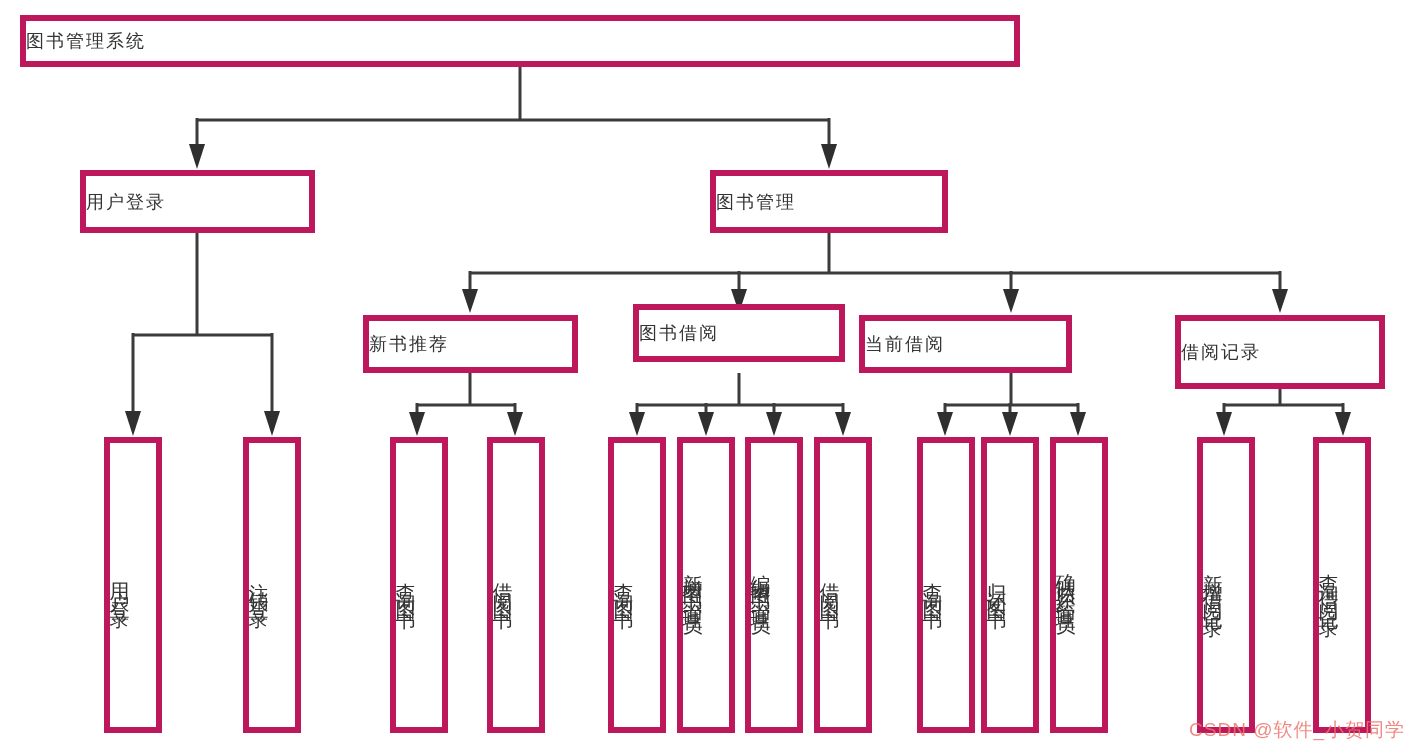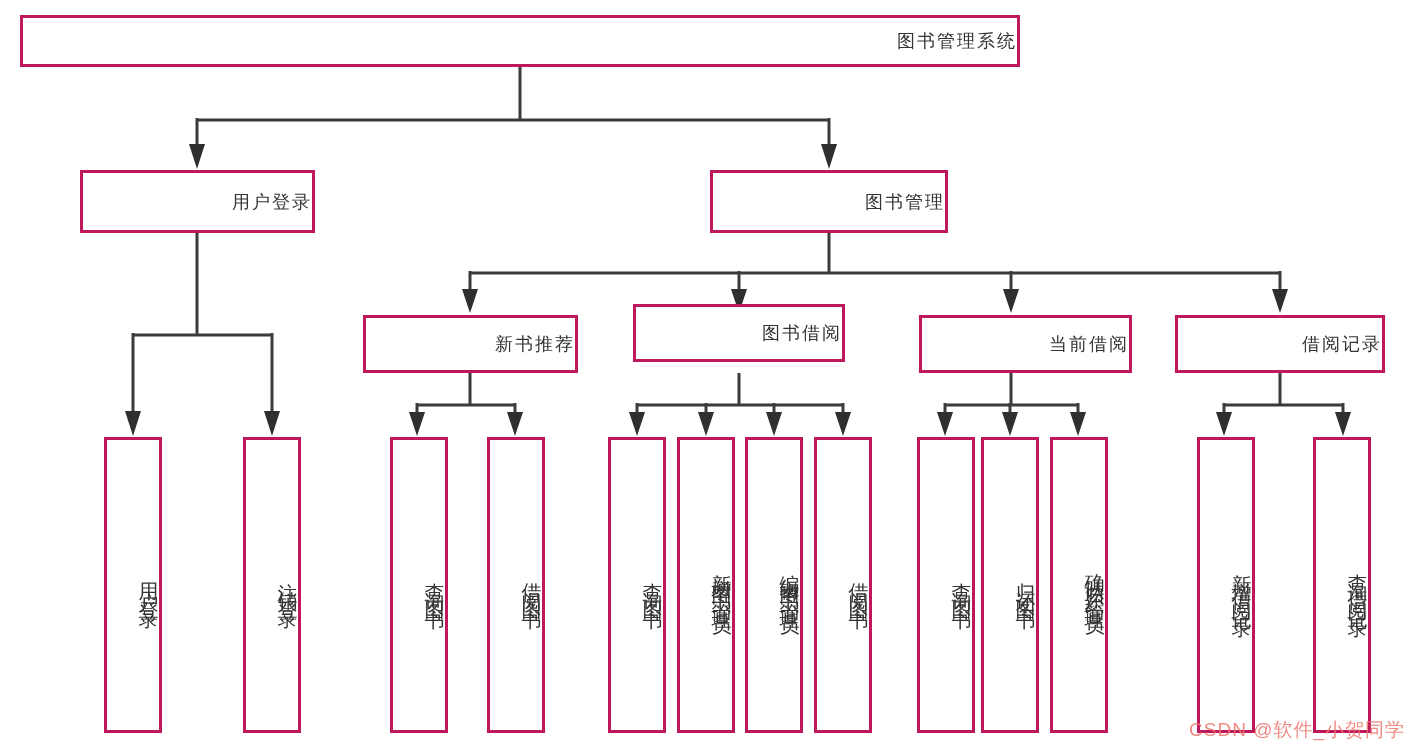--- a/index.html
+++ b/index.html
@@ -2,22 +2,22 @@
 <html><head>
 <meta charset="utf-8">
 <style>
   html,body{margin:0;padding:0;background:#ffffff;}
   .canvas{
     position:relative;width:1405px;height:747px;background:#ffffff;overflow:hidden;
     font-family:"Liberation Sans","DejaVu Sans",sans-serif;color:#333333;
   }
   .connectors{position:absolute;left:0;top:0;width:1405px;height:747px;}
   .box{
-    position:absolute;background:#ffffff;border:3px solid #be185d;
-    display:flex;align-items:center;justify-content:flex-end;box-sizing:border-box;
+    position:absolute;background:#ffffff;border:6px solid #be185d;
+    display:flex;align-items:center;justify-content:flex-start;box-sizing:border-box;
   }
   .hlabel{font-size:18px;letter-spacing:2px;white-space:nowrap;color:#333333;}
   .root .hlabel{font-size:18px;}
   .leaf{width:58px;top:437px;height:296px;}
   .vlabel{
     writing-mode:vertical-rl;text-orientation:mixed;
     font-size:20px;letter-spacing:9px;line-height:1;color:#333333;white-space:nowrap;
   }
   .vlabel.long{letter-spacing:6px;}
   .watermark{
@@ -106,24 +106,24 @@
   <div class="box" style="left:710px;top:170px;width:238px;height:63px">
     <span class="hlabel">图书管理</span>
   </div>
 
   <div class="box" style="left:363px;top:315px;width:215px;height:58px">
     <span class="hlabel">新书推荐</span>
   </div>
   <div class="box" style="left:633px;top:304px;width:212px;height:58px">
     <span class="hlabel">图书借阅</span>
   </div>
-  <div class="box" style="left:919px;top:315px;width:213px;height:58px">
+  <div class="box" style="left:859px;top:315px;width:213px;height:58px">
     <span class="hlabel">当前借阅</span>
   </div>
-  <div class="box" style="left:1175px;top:315px;width:210px;height:58px">
+  <div class="box" style="left:1175px;top:315px;width:210px;height:74px">
     <span class="hlabel">借阅记录</span>
   </div>
 
   <div class="box leaf" style="left:104px">
     <span class="vlabel">用户登录</span>
   </div>
   <div class="box leaf" style="left:243px">
     <span class="vlabel">注销登录</span>
   </div>
 

